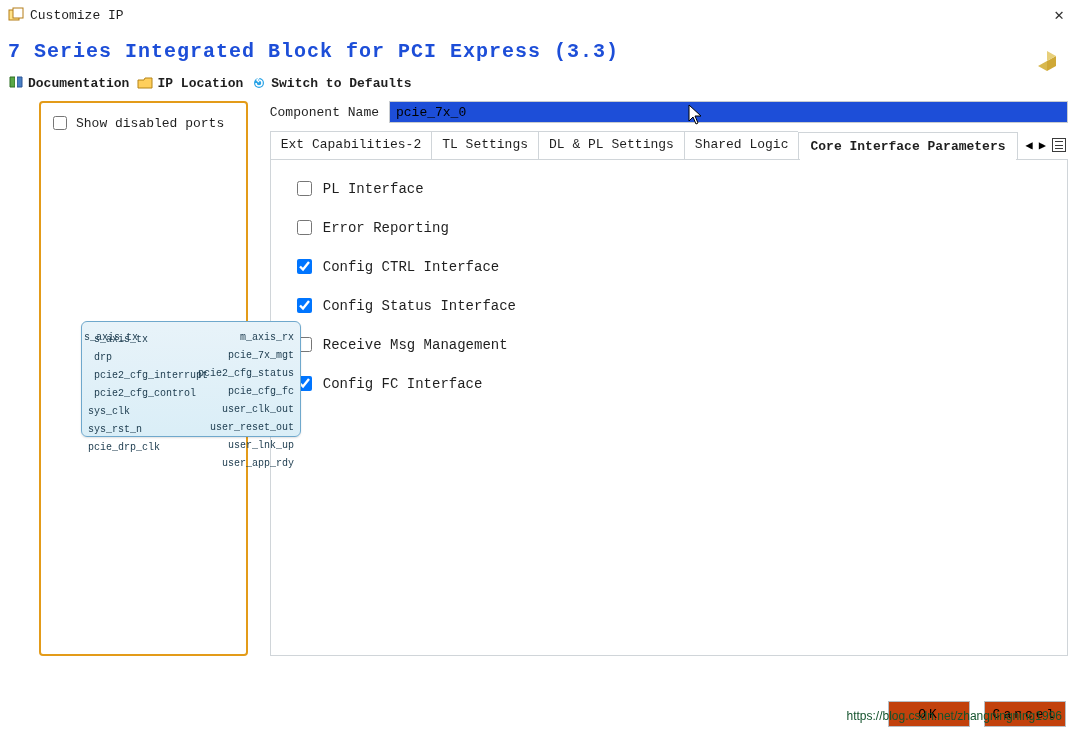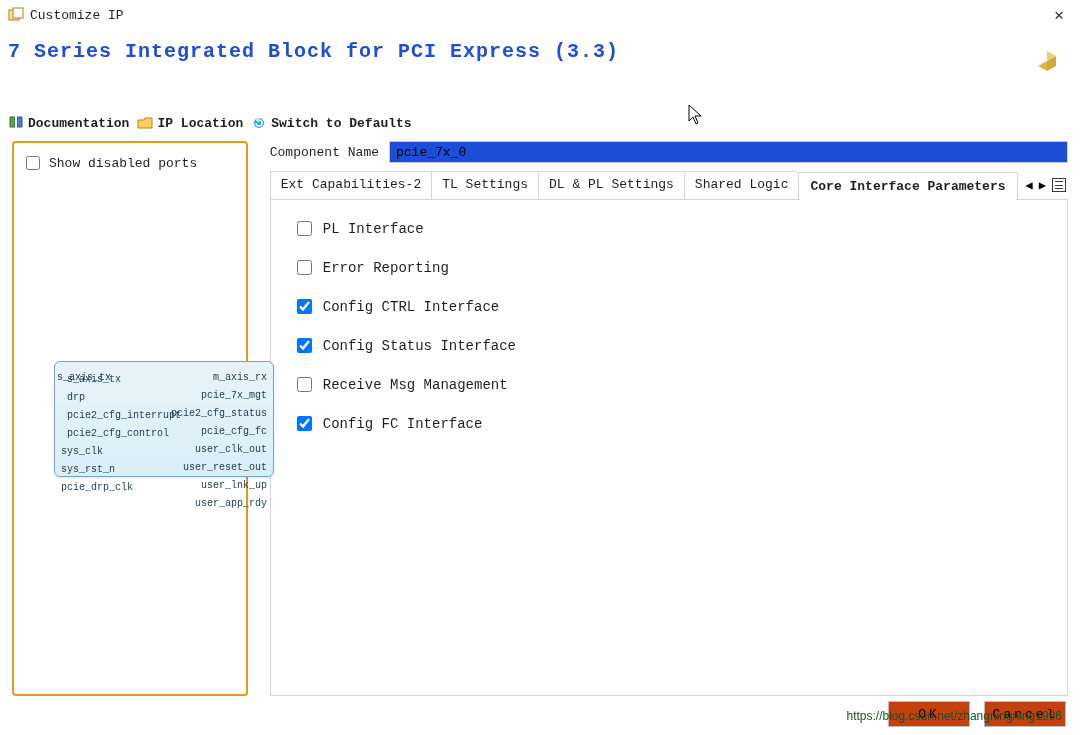--- a/index.html
+++ b/index.html
@@ -47,27 +47,28 @@
   
   .toolbar{
     display:flex;
     align-items:center;
     gap:8px;
     padding:6px 8px 10px 8px;
     font-family:"NSimSun","SimSun","Courier New",monospace;
     font-size:13px;
     font-weight:600;
   }
-  .toolbar .item{display:flex;align-items:center;gap:4px;cursor:pointer;margin-top:40px;}
+  .toolbar .item{display:flex;align-items:center;gap:4px;cursor:pointer;}
   .toolbar .item span{color:var(--text);}
   
   .cols{
     display:flex;
     gap:22px;
     padding:0 12px;
+    margin-left:27px;
   }
   .left{
     width:282px;
     height:555px;
     border:2px solid var(--accent);
     border-radius:4px;
     position:relative;
     background:#fff;
   }
   .left-top{

